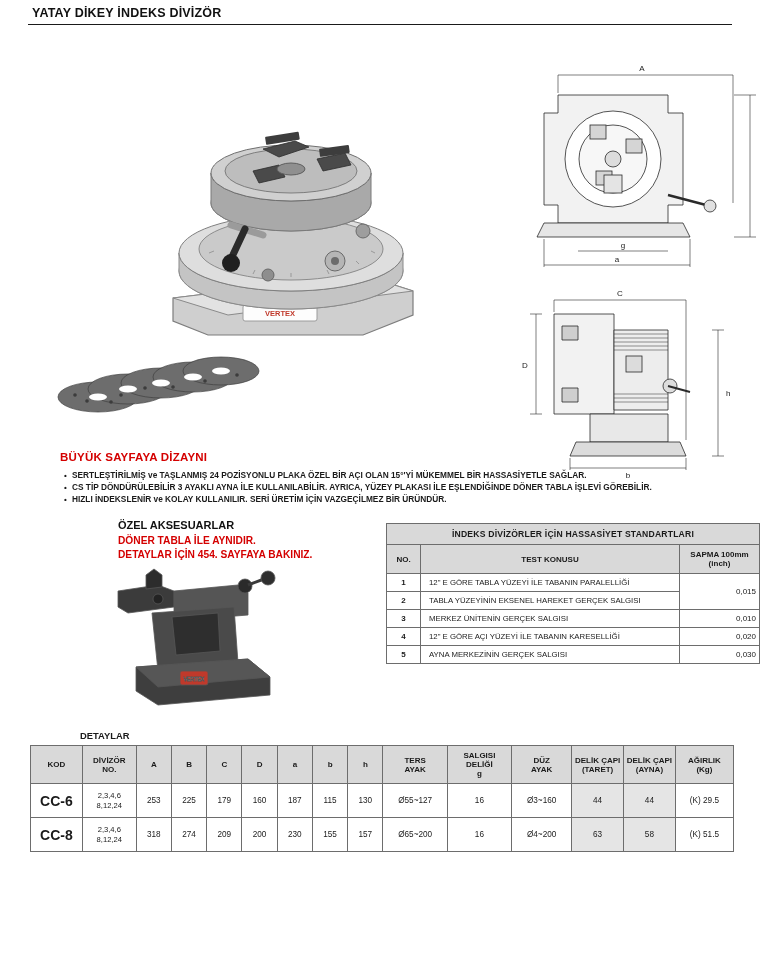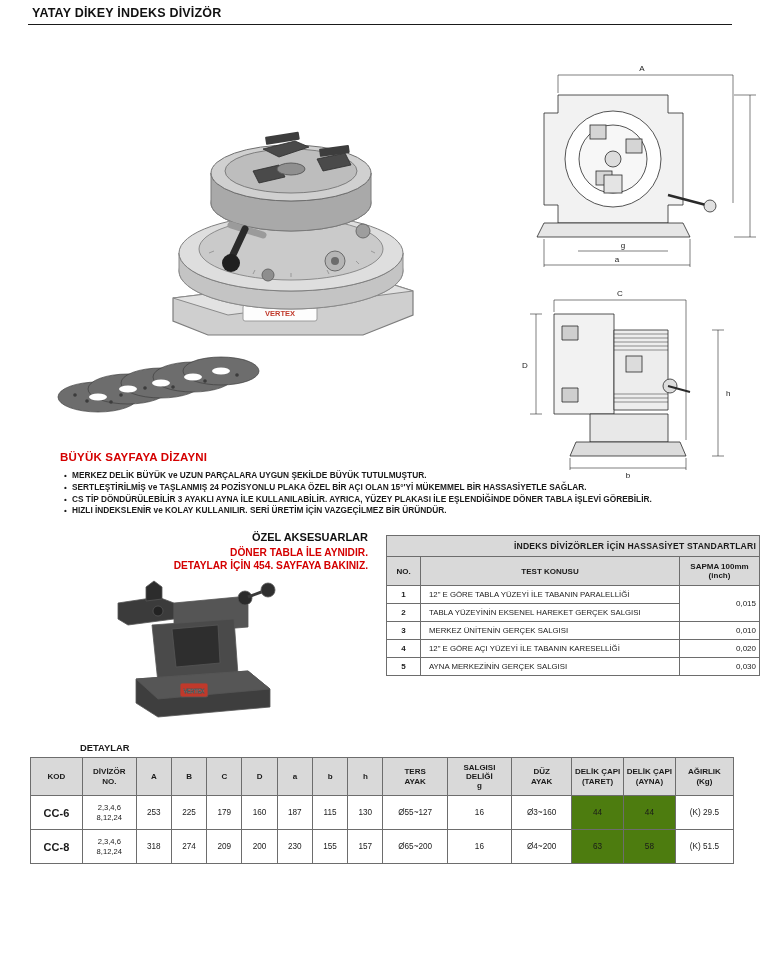--- a/index.html
+++ b/index.html
@@ -63,21 +63,21 @@
   .features li::before {
     content: "\2022";
     position: absolute; left: 0; top: 0;
     font-size: 8px;
   }
 
   
   .mid { position: relative; margin-top: 14px; height: 195px; }
   .acc-text {
     position: absolute; left: 90px; top: 0;
-    text-align: right; width: 250px;
+    text-align: left; width: 250px;
   }
   .acc-text .t1 { color:#111; font-weight:bold; font-size: 11px; margin-bottom:3px; }
   .acc-text .t2 { color:#d40000; font-weight:bold; font-size: 10.2px; line-height:1.3; }
   .acc-photo { position:absolute; left: 60px; top: 36px; width: 230px; height: 155px; }
 
   
   .acc-table {
     position: absolute; left: 358px; top: 4px;
     width: 374px;
     border-collapse: collapse;
@@ -88,21 +88,20 @@
     padding: 4px 3px;
     text-align: center;
     vertical-align: middle;
   }
   .acc-table thead th.title {
     background: #d9d9d9;
     font-size: 8.6px;
     font-weight: bold;
     padding: 5px 3px;
     letter-spacing: .2px;
-    text-align: right;
   }
   .acc-table tr.subhead th {
     background: #d9d9d9;
     font-weight: bold;
     font-size: 8px;
     padding: 5px 3px;
   }
   .acc-table td.no { width: 30px; font-weight: bold; font-size: 8px;}
   .acc-table td.subject { text-align: left; padding-left: 8px; font-size: 7.8px; }
   .acc-table td.val { width: 78px; font-size: 8px; text-align: right; }
@@ -126,23 +125,23 @@
     padding: 3px 2px;
   }
   .det-table thead th {
     background: #d9d9d9;
     font-weight: bold;
     font-size: 8px;
     height: 38px;
     line-height: 1.15;
   }
   .det-table tbody td { height: 34px; font-size: 8.2px; }
-  .det-table tbody td.kod { font-weight: bold; font-size: 11px; }
+  .det-table tbody td.kod { font-weight: bold; font-size: 14px; }
   .det-table tbody td.divno { font-size: 7.6px; line-height: 1.25; }
-  .det-table td.pink { background: #4d7c0f; }
+  .det-table td.pink { background: #e5e5e5; }
 </style>
 </head>
 <body>
 
 <div class="page">
 
   <div class="header-title">YATAY DİKEY İNDEKS DİVİZÖR</div>
   <div class="header-rule"></div>
 
   <div class="top-area">
@@ -321,21 +320,20 @@
           <text x="208" y="106">h</text>
           <text x="110" y="188" text-anchor="middle">b</text>
         </g>
       </svg>
     </div>
   </div>
 
   <div class="features">
     <h2>BÜYÜK SAYFAYA DİZAYNI</h2>
     <ul>
-      <li><span>MERKEZ DELİK BÜYÜK ve UZUN PARÇALARA UYGUN ŞEKİLDE BÜYÜK TUTULMUŞTUR.</span></li>
       <li><span>SERTLEŞTİRİLMİŞ ve TAŞLANMIŞ 24 POZİSYONLU PLAKA ÖZEL BİR AÇI OLAN 15°'Yİ MÜKEMMEL BİR HASSASİYETLE SAĞLAR.</span></li>
       <li><span>CS TİP DÖNDÜRÜLEBİLİR 3 AYAKLI AYNA İLE KULLANILABİLİR. AYRICA, YÜZEY PLAKASI İLE EŞLENDİĞİNDE DÖNER TABLA İŞLEVİ GÖREBİLİR.</span></li>
       <li><span>HIZLI İNDEKSLENİR ve KOLAY KULLANILIR. SERİ ÜRETİM İÇİN VAZGEÇİLMEZ BİR ÜRÜNDÜR.</span></li>
     </ul>
   </div>
 
   <div class="mid">
 
     <div class="acc-text">
       <div class="t1">ÖZEL AKSESUARLAR</div>

